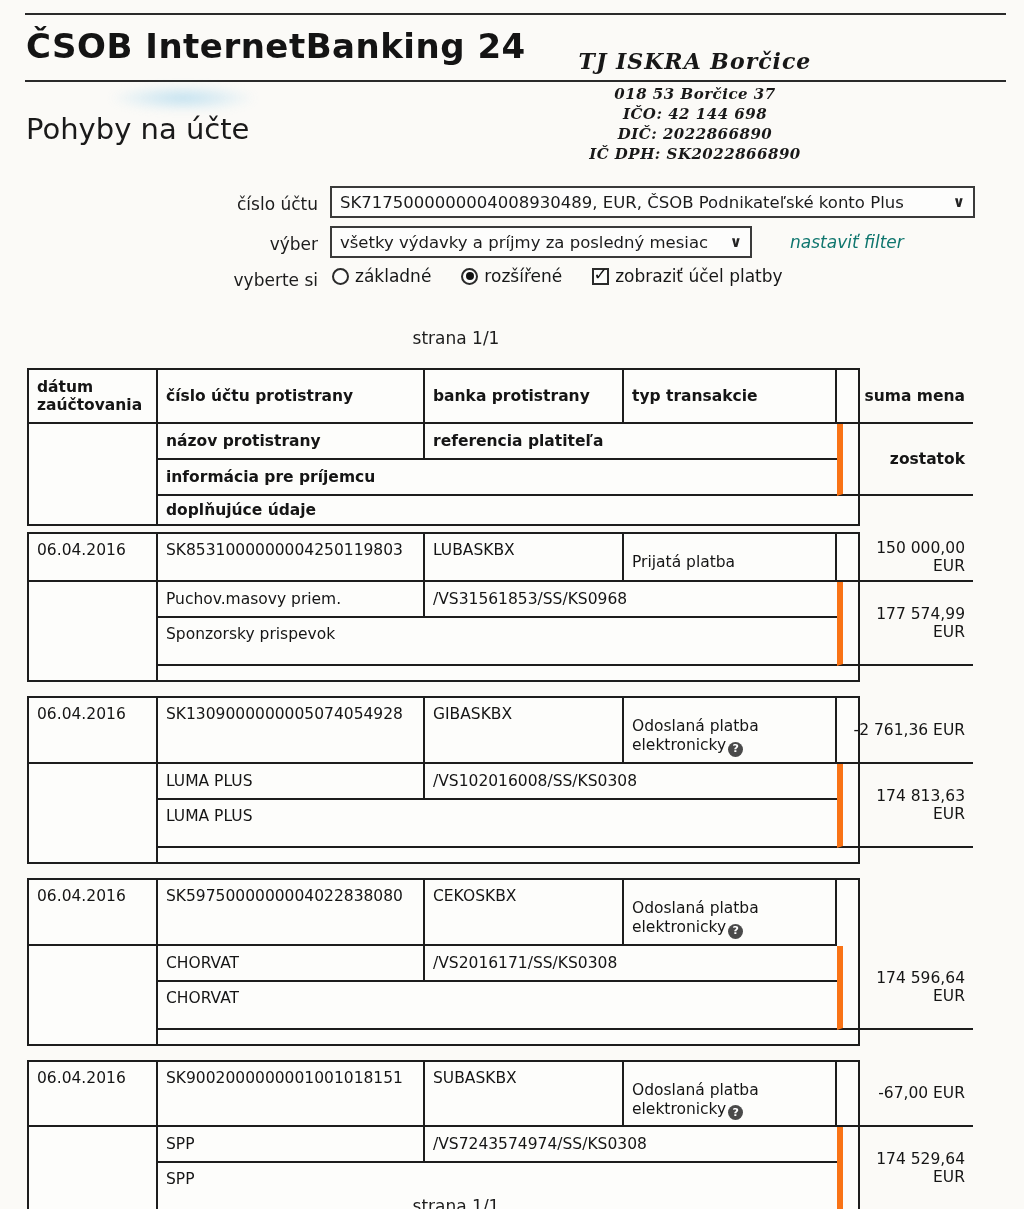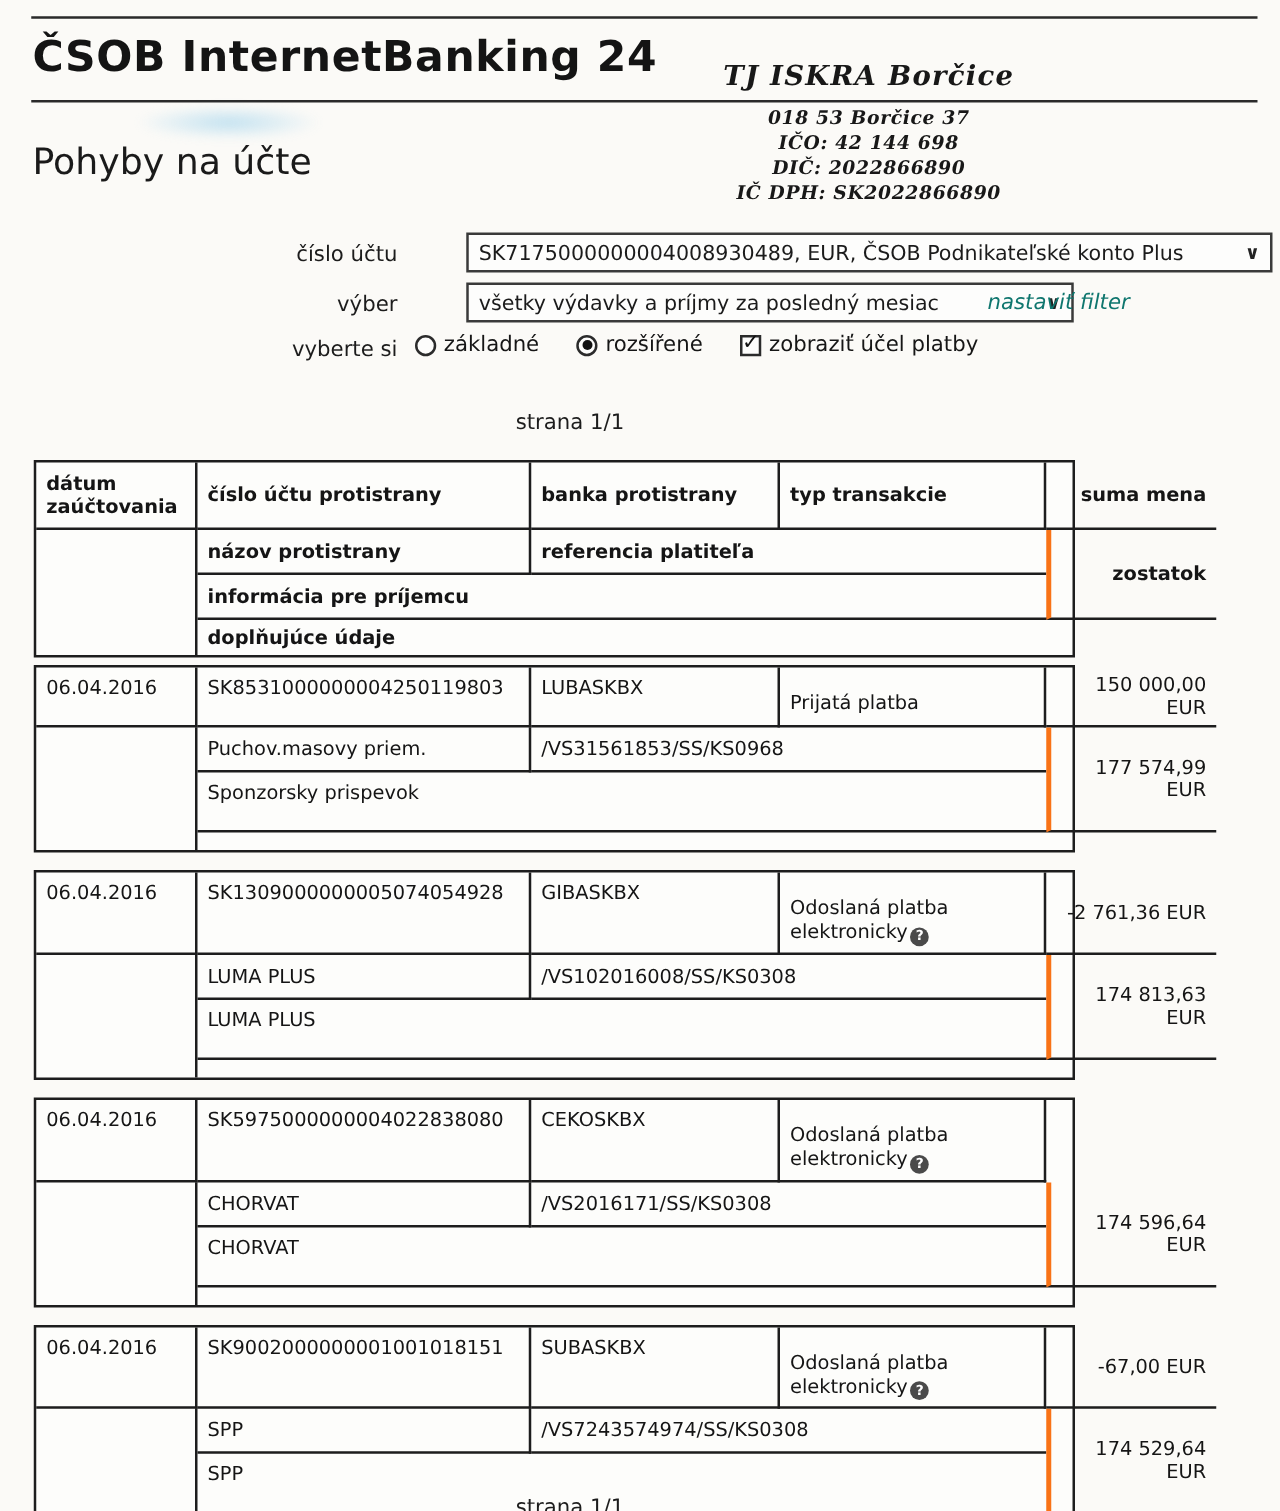--- a/index.html
+++ b/index.html
@@ -19,21 +19,21 @@
     filter:blur(4px);opacity:.75;}
   
   .stamp{position:absolute;left:530px;top:48px;width:330px;text-align:center;
     font-family:"DejaVu Serif","Liberation Serif",serif;color:#181818;}
   .stamp-name{font-size:22px;font-weight:bold;font-style:italic;letter-spacing:1px;margin-bottom:10px;}
   .stamp-line{font-size:15px;font-weight:bold;font-style:italic;line-height:20px;letter-spacing:.5px;}
   
   .f-label{position:absolute;left:100px;width:218px;text-align:right;font-size:17px;color:#1c1c1c;}
   .selectbox{position:absolute;height:32px;background:#fdfdfc;border:2px solid #3a3a3a;
     box-sizing:border-box;display:flex;align-items:center;font-size:16.5px;color:#1b1b1b;
-    padding:0 8px;white-space:nowrap;overflow:hidden;margin-left:43px;}
+    padding:0 8px;white-space:nowrap;overflow:hidden;}
   .selectbox .chev{margin-left:auto;font-weight:bold;font-size:15px;padding-left:10px;color:#222;}
   .filter-link{position:absolute;font-size:17px;color:#0f766e;cursor:pointer;font-style:italic;}
   .choices{position:absolute;left:332px;top:266px;display:flex;align-items:center;font-size:17px;}
   .radio{width:17px;height:17px;border:2px solid #2b2b2b;border-radius:50%;box-sizing:border-box;
     display:inline-flex;align-items:center;justify-content:center;background:#fdfdfc;margin-right:6px;flex:none;}
   .radio .dot{display:none;width:8px;height:8px;border-radius:50%;background:#111;}
   .radio.on .dot{display:block;}
   .checkbox{width:17px;height:17px;border:2px solid #2b2b2b;box-sizing:border-box;background:#fdfdfc;
     display:inline-flex;align-items:center;justify-content:center;margin-right:6px;flex:none;position:relative;}
   .checkbox .mark{display:none;font-weight:bold;font-size:17px;line-height:1;position:relative;top:-2px;color:#111;}
@@ -48,21 +48,21 @@
     border:2px solid #1d1d1d;background:#fdfdfb;}
   .hdr-blk{grid-template-rows:54px 36px 36px 28px;margin-bottom:6px;}
   .tx-blk{grid-template-rows:minmax(38px,auto) 36px 48px 14px;margin-bottom:14px;}
   .cell{padding:5px 8px;font-size:15.5px;box-sizing:border-box;overflow:hidden;
     display:flex;align-items:center;color:#151515;}
   .cell.topalign{align-items:flex-start;padding-top:7px;}
   .cell.bold{font-weight:bold;}
   .cell.num{justify-content:flex-end;text-align:right;}
   .br{border-right:2px solid #1d1d1d;}
   .bb{border-bottom:2px solid #1d1d1d;}
-  .bl{border-left:4px solid #f97316;}
+  .bl{border-left:6px solid #f97316;}
   .g-c1{grid-column:1}.g-c2{grid-column:2}.g-c3{grid-column:3}.g-c4{grid-column:4}.g-c5{grid-column:5}
   .g-c34{grid-column:3/5}.g-c24{grid-column:2/5}.g-c25{grid-column:2/6}
   .g-r1{grid-row:1}.g-r2{grid-row:2}.g-r3{grid-row:3}.g-r4{grid-row:4}
   .g-r23{grid-row:2/4}.g-r24{grid-row:2/5}
   .type-cell{line-height:1.25;display:block;padding-top:19px;}
   .help{display:inline-flex;align-items:center;justify-content:center;width:15px;height:15px;
     border-radius:50%;background:#4a4a4a;color:#fff;font-size:11px;font-weight:bold;
     vertical-align:-2px;margin-left:2px;cursor:pointer;}
 </style>
 </head>
@@ -82,21 +82,21 @@
   <div class="stamp-line">IČ DPH: SK2022866890</div>
 </div>
 
 <div class="f-label" style="top:194px;">číslo účtu</div>
 <div class="selectbox" style="left:330px;top:186px;width:645px;">
   <span>SK7175000000004008930489, EUR, ČSOB Podnikateľské konto Plus</span>
   <span class="chev">∨</span>
 </div>
 
 <div class="f-label" style="top:234px;">výber</div>
-<div class="selectbox" style="left:330px;top:226px;width:486px;">
+<div class="selectbox" style="left:330px;top:226px;width:422px;">
   <span>všetky výdavky a príjmy za posledný mesiac</span>
   <span class="chev">∨</span>
 </div>
 <div class="filter-link" style="left:790px;top:232px;">nastaviť filter</div>
 
 <div class="f-label" style="top:270px;">vyberte si</div>
 <div class="choices">
   <span class="radio" id="radio-basic"></span>
   <span>základné</span>
   <span class="choice-gap"></span>

